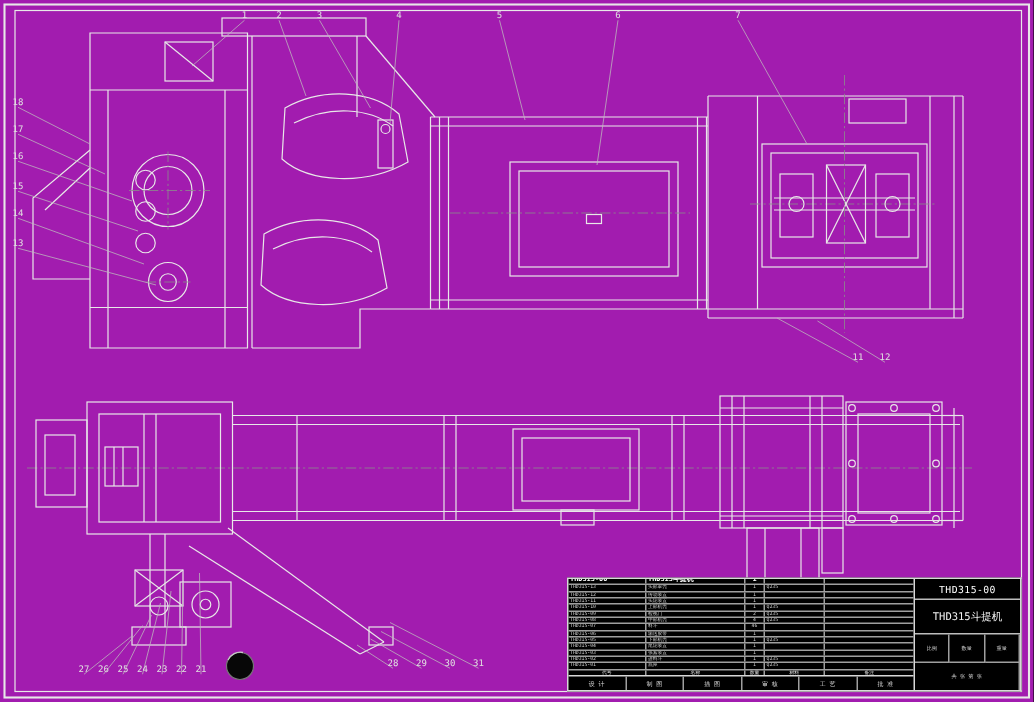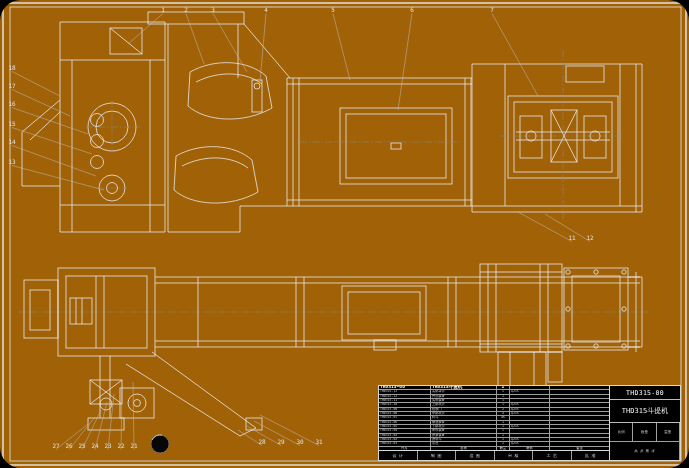--- a/index.html
+++ b/index.html
@@ -1,17 +1,17 @@
 <!DOCTYPE html>
 <html><head>
 <meta charset="utf-8">
 <style>
   html,body{margin:0;padding:0;background:#000;}
-  .stage{position:relative;width:689px;height:468px;background:#a16207;overflow:hidden;
-         font-family:"DejaVu Sans Mono","Liberation Mono",monospace;border-radius:21px;}
+  .stage{position:relative;width:689px;height:468px;background:#a21caf;overflow:hidden;
+         font-family:"DejaVu Sans Mono","Liberation Mono",monospace;}
   svg.linework{position:absolute;left:0;top:0;width:689px;height:468px;}
   svg.linework *{stroke:#e8e8e8;stroke-width:.8;fill:none;}
   svg.linework .thick{stroke-width:1.4;}
   svg.linework .dim{stroke:#8a8a8a;stroke-width:.55;stroke-dasharray:7 2 1.5 2;}
   svg.linework .leader{stroke:#bdbdbd;stroke-width:.5;}
   svg.linework text{stroke:none;fill:#e0e0e0;font-size:6px;font-family:"DejaVu Sans Mono",monospace;text-anchor:middle;}
   svg.linework .blob{fill:#070707;stroke:#777;}
   svg.linework .blobhl{stroke:#c8c8c8;stroke-width:.9;}
 
   

